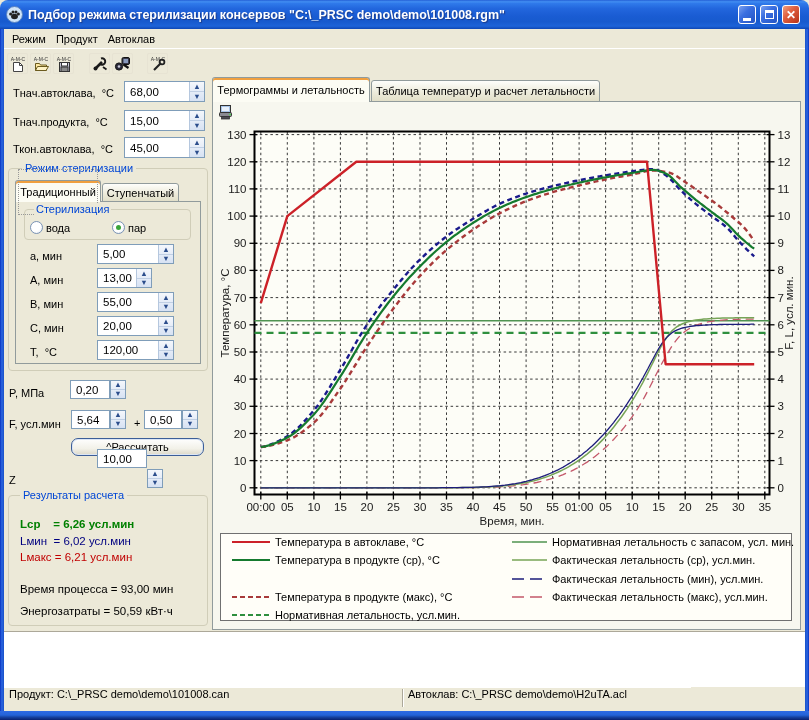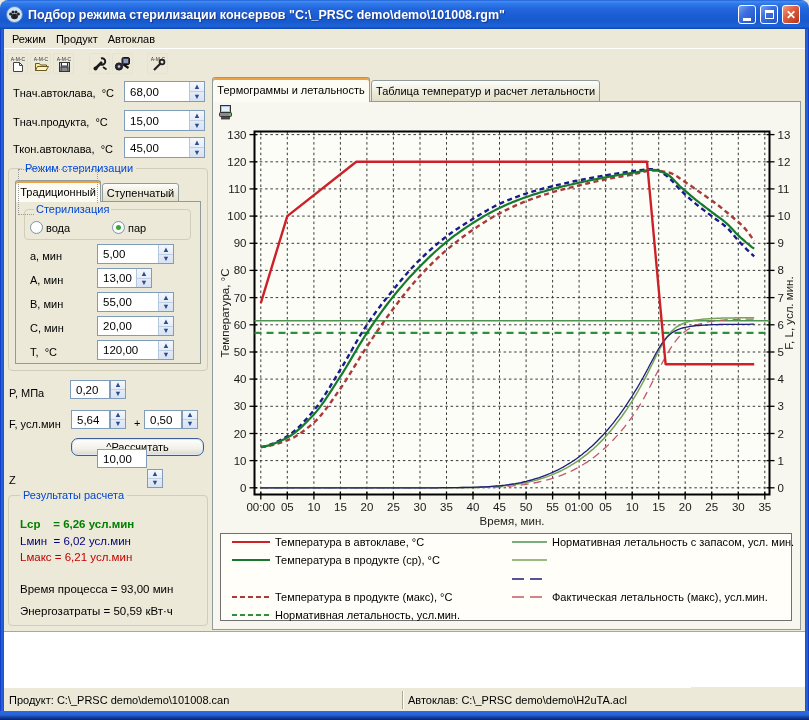--- a/index.html
+++ b/index.html
@@ -38,21 +38,21 @@
 .radio {position:absolute;width:13px;height:13px;border-radius:50%;border:1px solid #7a93b5;background:radial-gradient(circle at 35% 35%,#fff 55%,#dce5ef)}
 .radio.sel::after {content:"";position:absolute;left:3px;top:3px;width:5px;height:5px;border-radius:50%;background:#3aa53a}
 .btn {position:absolute;border:1px solid #3c5e98;border-radius:7px;background:linear-gradient(180deg,#fefefe,#f2f1e8 60%,#dcd8c8);display:flex;align-items:center;justify-content:center;box-shadow:inset 0 0 0 1px #dce6f5}
 
 #rt-act {position:absolute;left:212px;top:77px;width:158px;height:25px;background:#fcfcf4;border:1px solid #919b9c;border-bottom:none;border-radius:3px 3px 0 0;box-shadow:inset 0 2px 0 #f0a040;display:flex;align-items:center;justify-content:center;z-index:3}
 #rt-ina {position:absolute;left:371px;top:80px;width:229px;height:22px;background:linear-gradient(180deg,#fefefb,#ecead9 60%,#e2dfc8);border:1px solid #919b9c;border-radius:3px 3px 0 0;display:flex;align-items:center;justify-content:center;z-index:2}
 #rtpage {position:absolute;left:212px;top:101px;width:589px;height:529px;border:1px solid #919b9c;background:#f7f7ef;z-index:1}
 #legend {position:absolute;left:220px;top:533px;width:572px;height:88px;background:#fffef8;border:1px solid #707070;z-index:4}
 .lr {position:absolute;display:flex;align-items:center;white-space:nowrap;height:14px}
 #whitestrip {position:absolute;left:4px;top:631px;width:801px;height:56px;background:#fff;border-top:1px solid #aca899}
-#statusbar {position:absolute;left:4px;top:687px;width:687px;height:24px;background:#ece9d8;border-top:1px solid #fff;display:flex;align-items:center}
+#statusbar {position:absolute;left:4px;top:687px;width:687px;height:24px;background:#ece9d8;border-top:1px solid #fff;display:flex;}
 .sdiv {width:1px;height:18px;background:#aca899;box-shadow:1px 0 0 #fff;margin-top:1px}
 
 .res {position:absolute;white-space:nowrap;font-size:11.5px}
 </style></head><body>
 
 <div id="titlebar">
     <svg width="17" height="17" style="margin:0 5px 0 0;flex:none">
       <circle cx="8.5" cy="8.5" r="8" fill="#cfe3f7" stroke="#5580c0"></circle>
       <ellipse cx="8.5" cy="10.5" rx="3.4" ry="2.8" fill="#222"></ellipse>
       <circle cx="4.6" cy="8" r="1.5" fill="#222"></circle>
@@ -443,25 +443,27 @@
     <div class="lr" style="left:291px;top:1px">
       <svg width="35" height="8" style="margin-right:5px;flex:none">
         <line x1="0" y1="4" x2="35" y2="4" stroke="#4f9351" stroke-width="1.6"></line>
       </svg>
       <span>Нормативная летальность с запасом, усл. мин.</span>
     </div>
     <div class="lr" style="left:291px;top:19px">
       <svg width="35" height="8" style="margin-right:5px;flex:none">
         <line x1="0" y1="4" x2="35" y2="4" stroke="#77a457" stroke-width="1.6"></line>
       </svg>
+      <span>Фактическая летальность (ср), усл.мин.</span>
     </div>
     <div class="lr" style="left:291px;top:38px">
       <svg width="35" height="8" style="margin-right:5px;flex:none">
         <line x1="0" y1="4" x2="35" y2="4" stroke="#1c1c7a" stroke-width="1.6" stroke-dasharray="12,6"></line>
       </svg>
+      <span>Фактическая летальность (мин), усл.мин.</span>
     </div>
     <div class="lr" style="left:291px;top:56px">
       <svg width="35" height="8" style="margin-right:5px;flex:none">
         <line x1="0" y1="4" x2="35" y2="4" stroke="#c4586a" stroke-width="1.6" stroke-dasharray="12,6"></line>
       </svg>
       <span>Фактическая летальность (макс), усл.мин.</span>
     </div>
   </div>
 
 <div id="whitestrip"></div>

